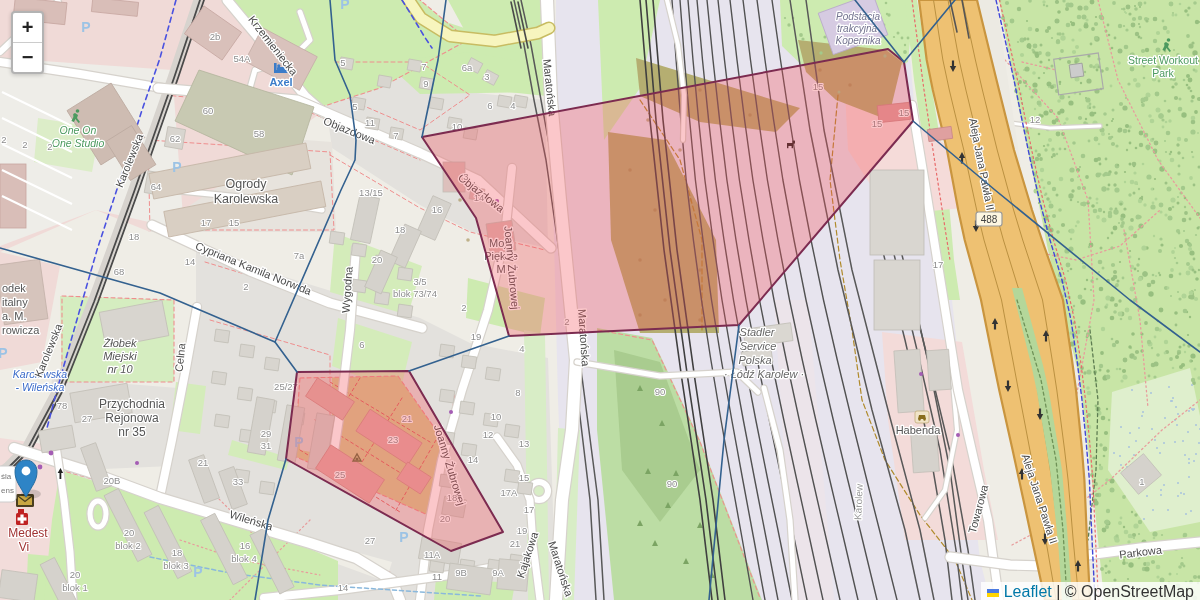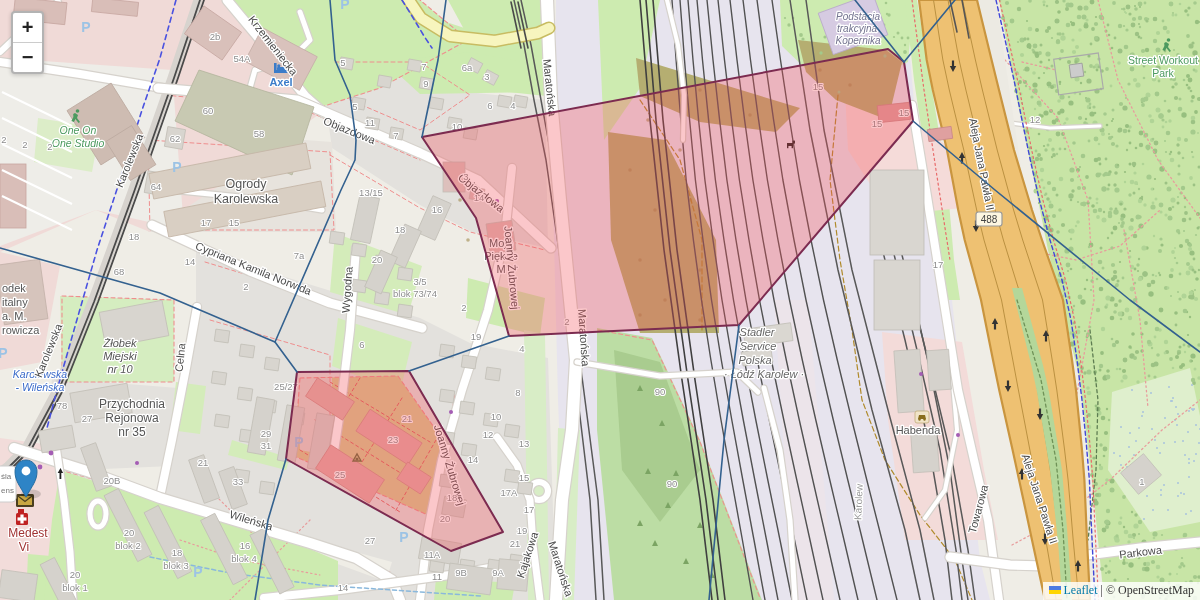--- a/index.html
+++ b/index.html
@@ -1,21 +1,21 @@
 <!DOCTYPE html>
 <html><head>
 <meta charset="utf-8">
 <style>
 html,body{margin:0;padding:0;}
 body{font-family:"Liberation Sans",sans-serif;width:1200px;height:600px;overflow:hidden;position:relative;background:#efede6;}
 #map{position:absolute;left:0;top:0;width:1200px;height:600px;}
 .zoomctl{position:absolute;left:11px;top:11px;width:29px;border:2px solid rgba(160,160,160,0.8);border-radius:4px;background:#fff;box-shadow:0 1px 4px rgba(0,0,0,0.2);}
 .zbtn{width:29px;height:29px;line-height:29px;text-align:center;font-size:20px;font-weight:bold;color:#222;}
 .zbtn.top{border-bottom:1px solid #ccc;}
-.attrib{position:absolute;right:0;bottom:0;height:17px;background:rgba(255,255,255,0.82);font-size:12px;color:#333;padding:1px 6px 0 6px;white-space:nowrap;font-family:Liberation Serif, serif;}
+.attrib{position:absolute;right:0;bottom:0;height:17px;background:rgba(255,255,255,0.82);font-size:16px;color:#333;padding:1px 6px 0 6px;white-space:nowrap;}
 .flag{display:inline-block;width:12px;height:8px;vertical-align:baseline;position:relative;top:0px;}
 </style>
 </head>
 <body>
 
 <div id="map">
 <svg width="1200" height="600" viewBox="0 0 1200 600" font-family="Liberation Sans, sans-serif">
 
 <rect x="0" y="0" width="1200" height="600" fill="#efede6"></rect>
 

